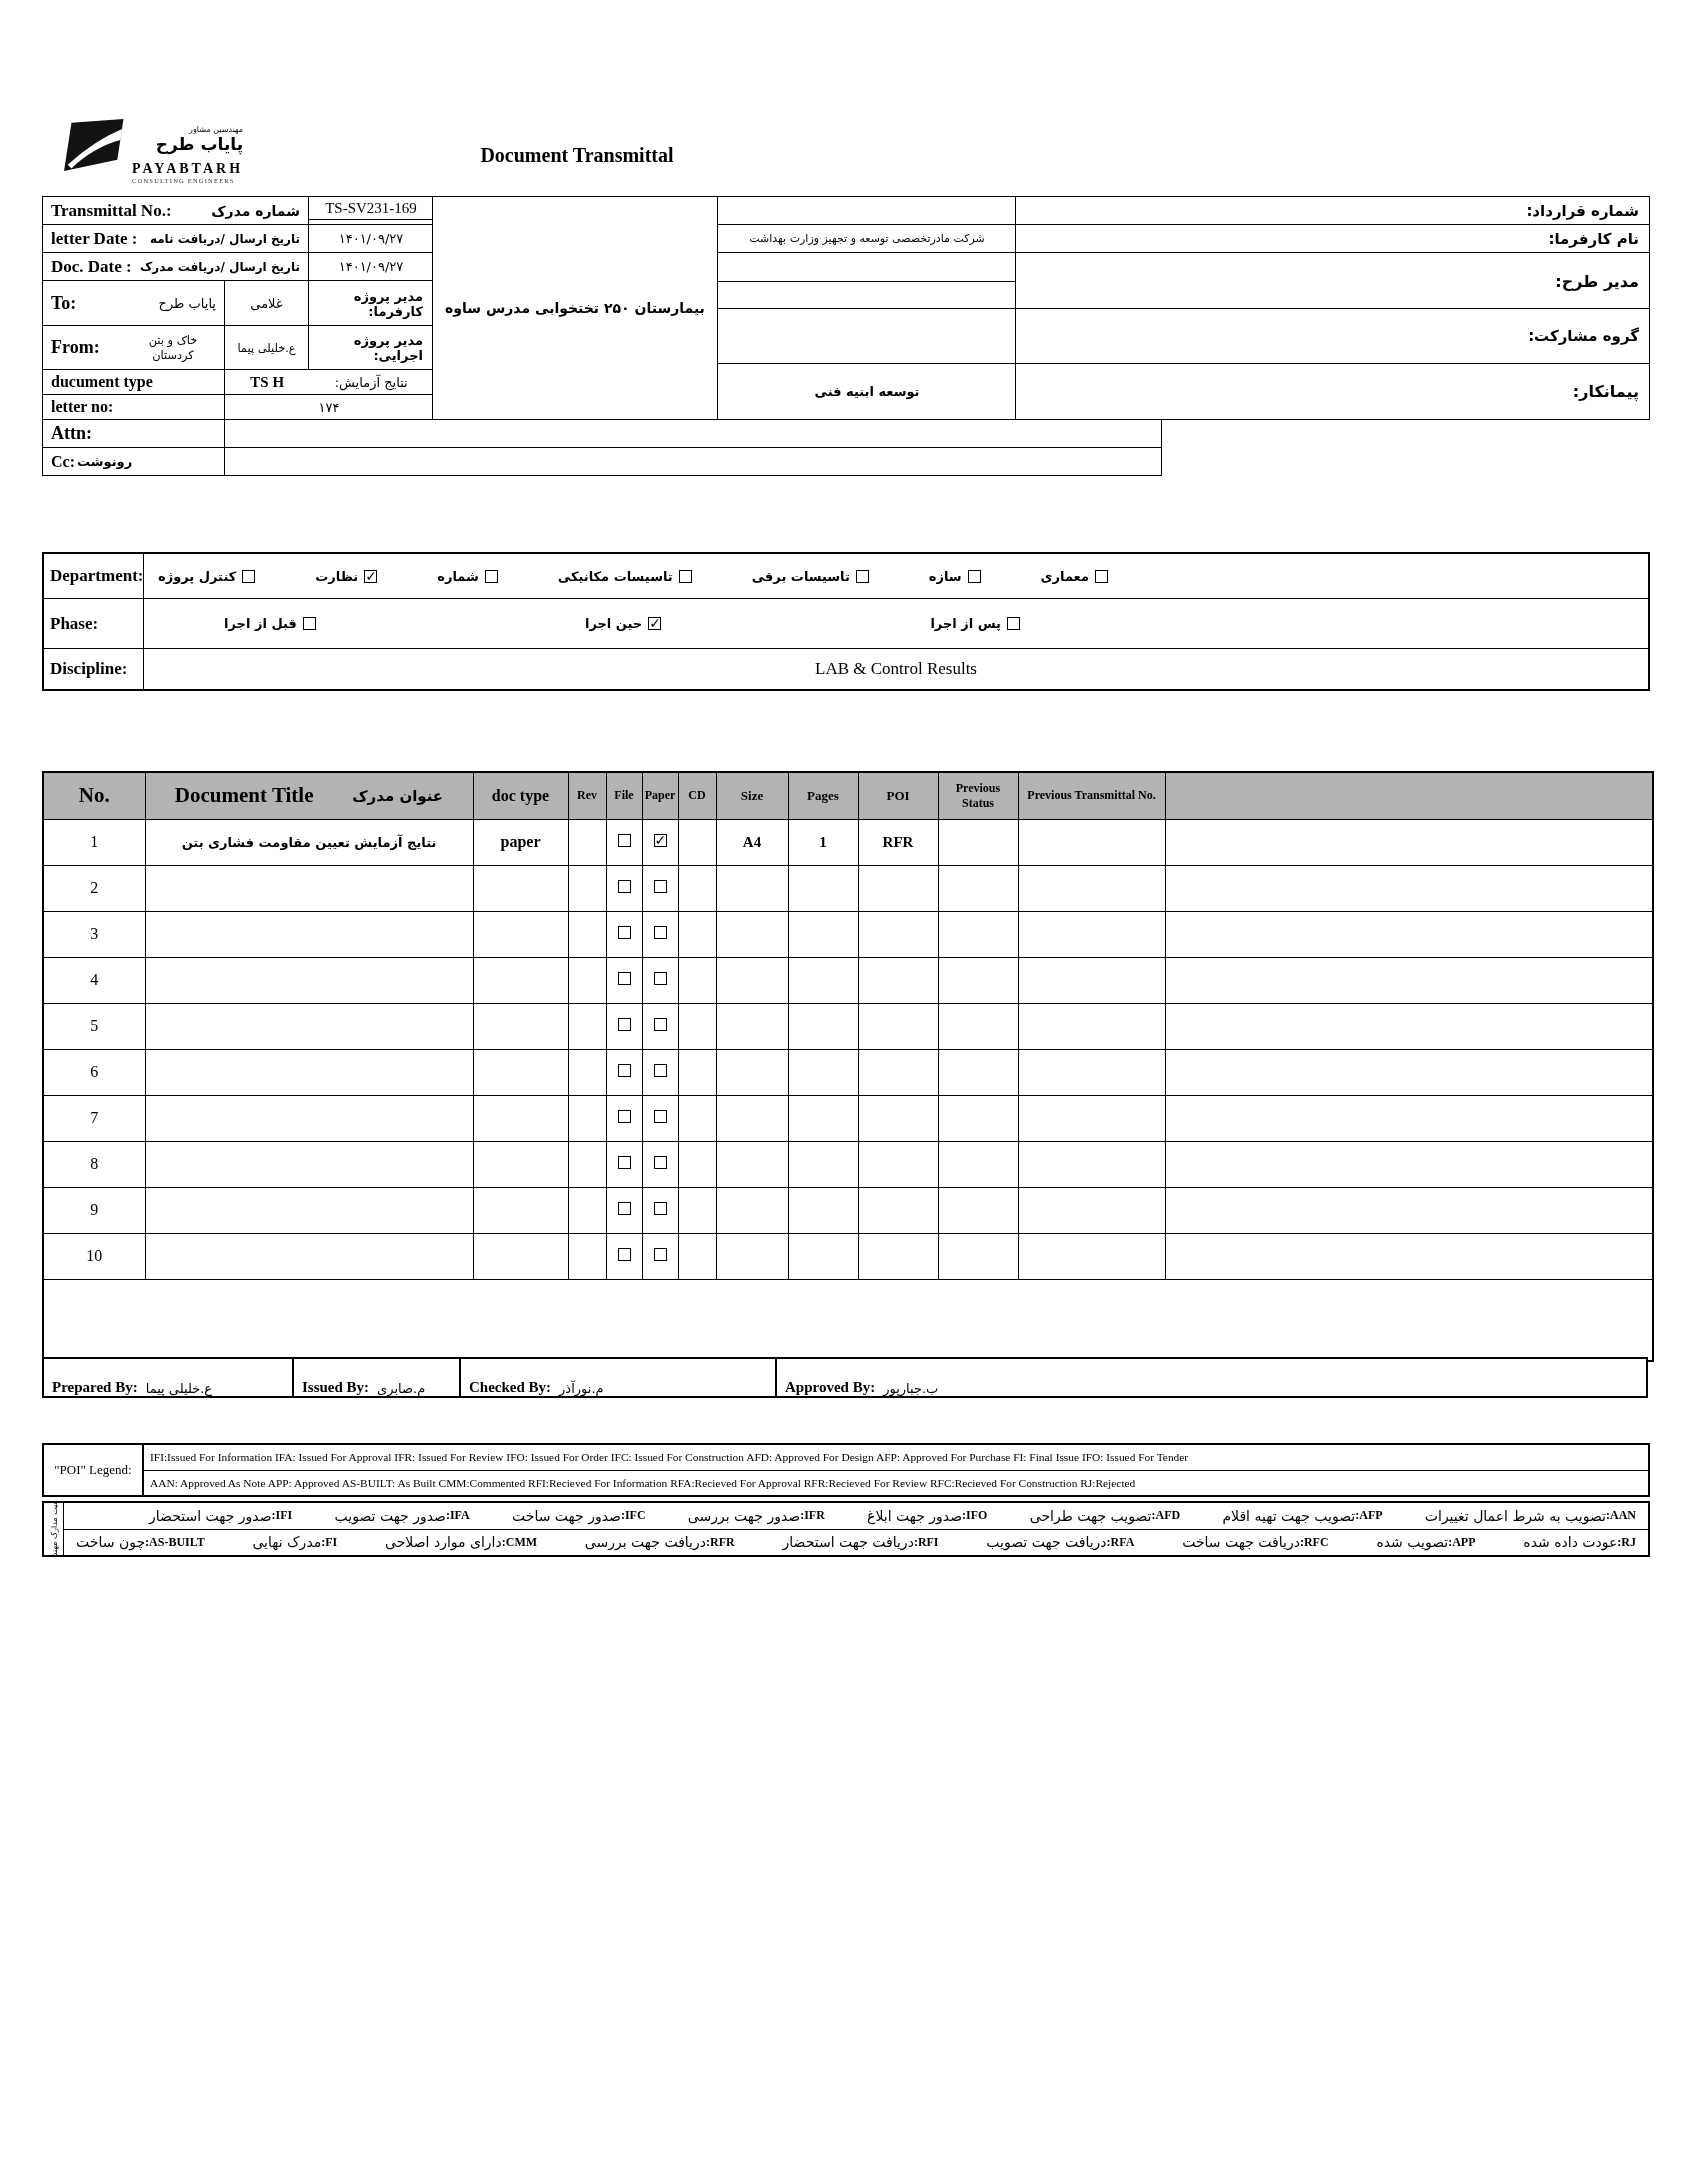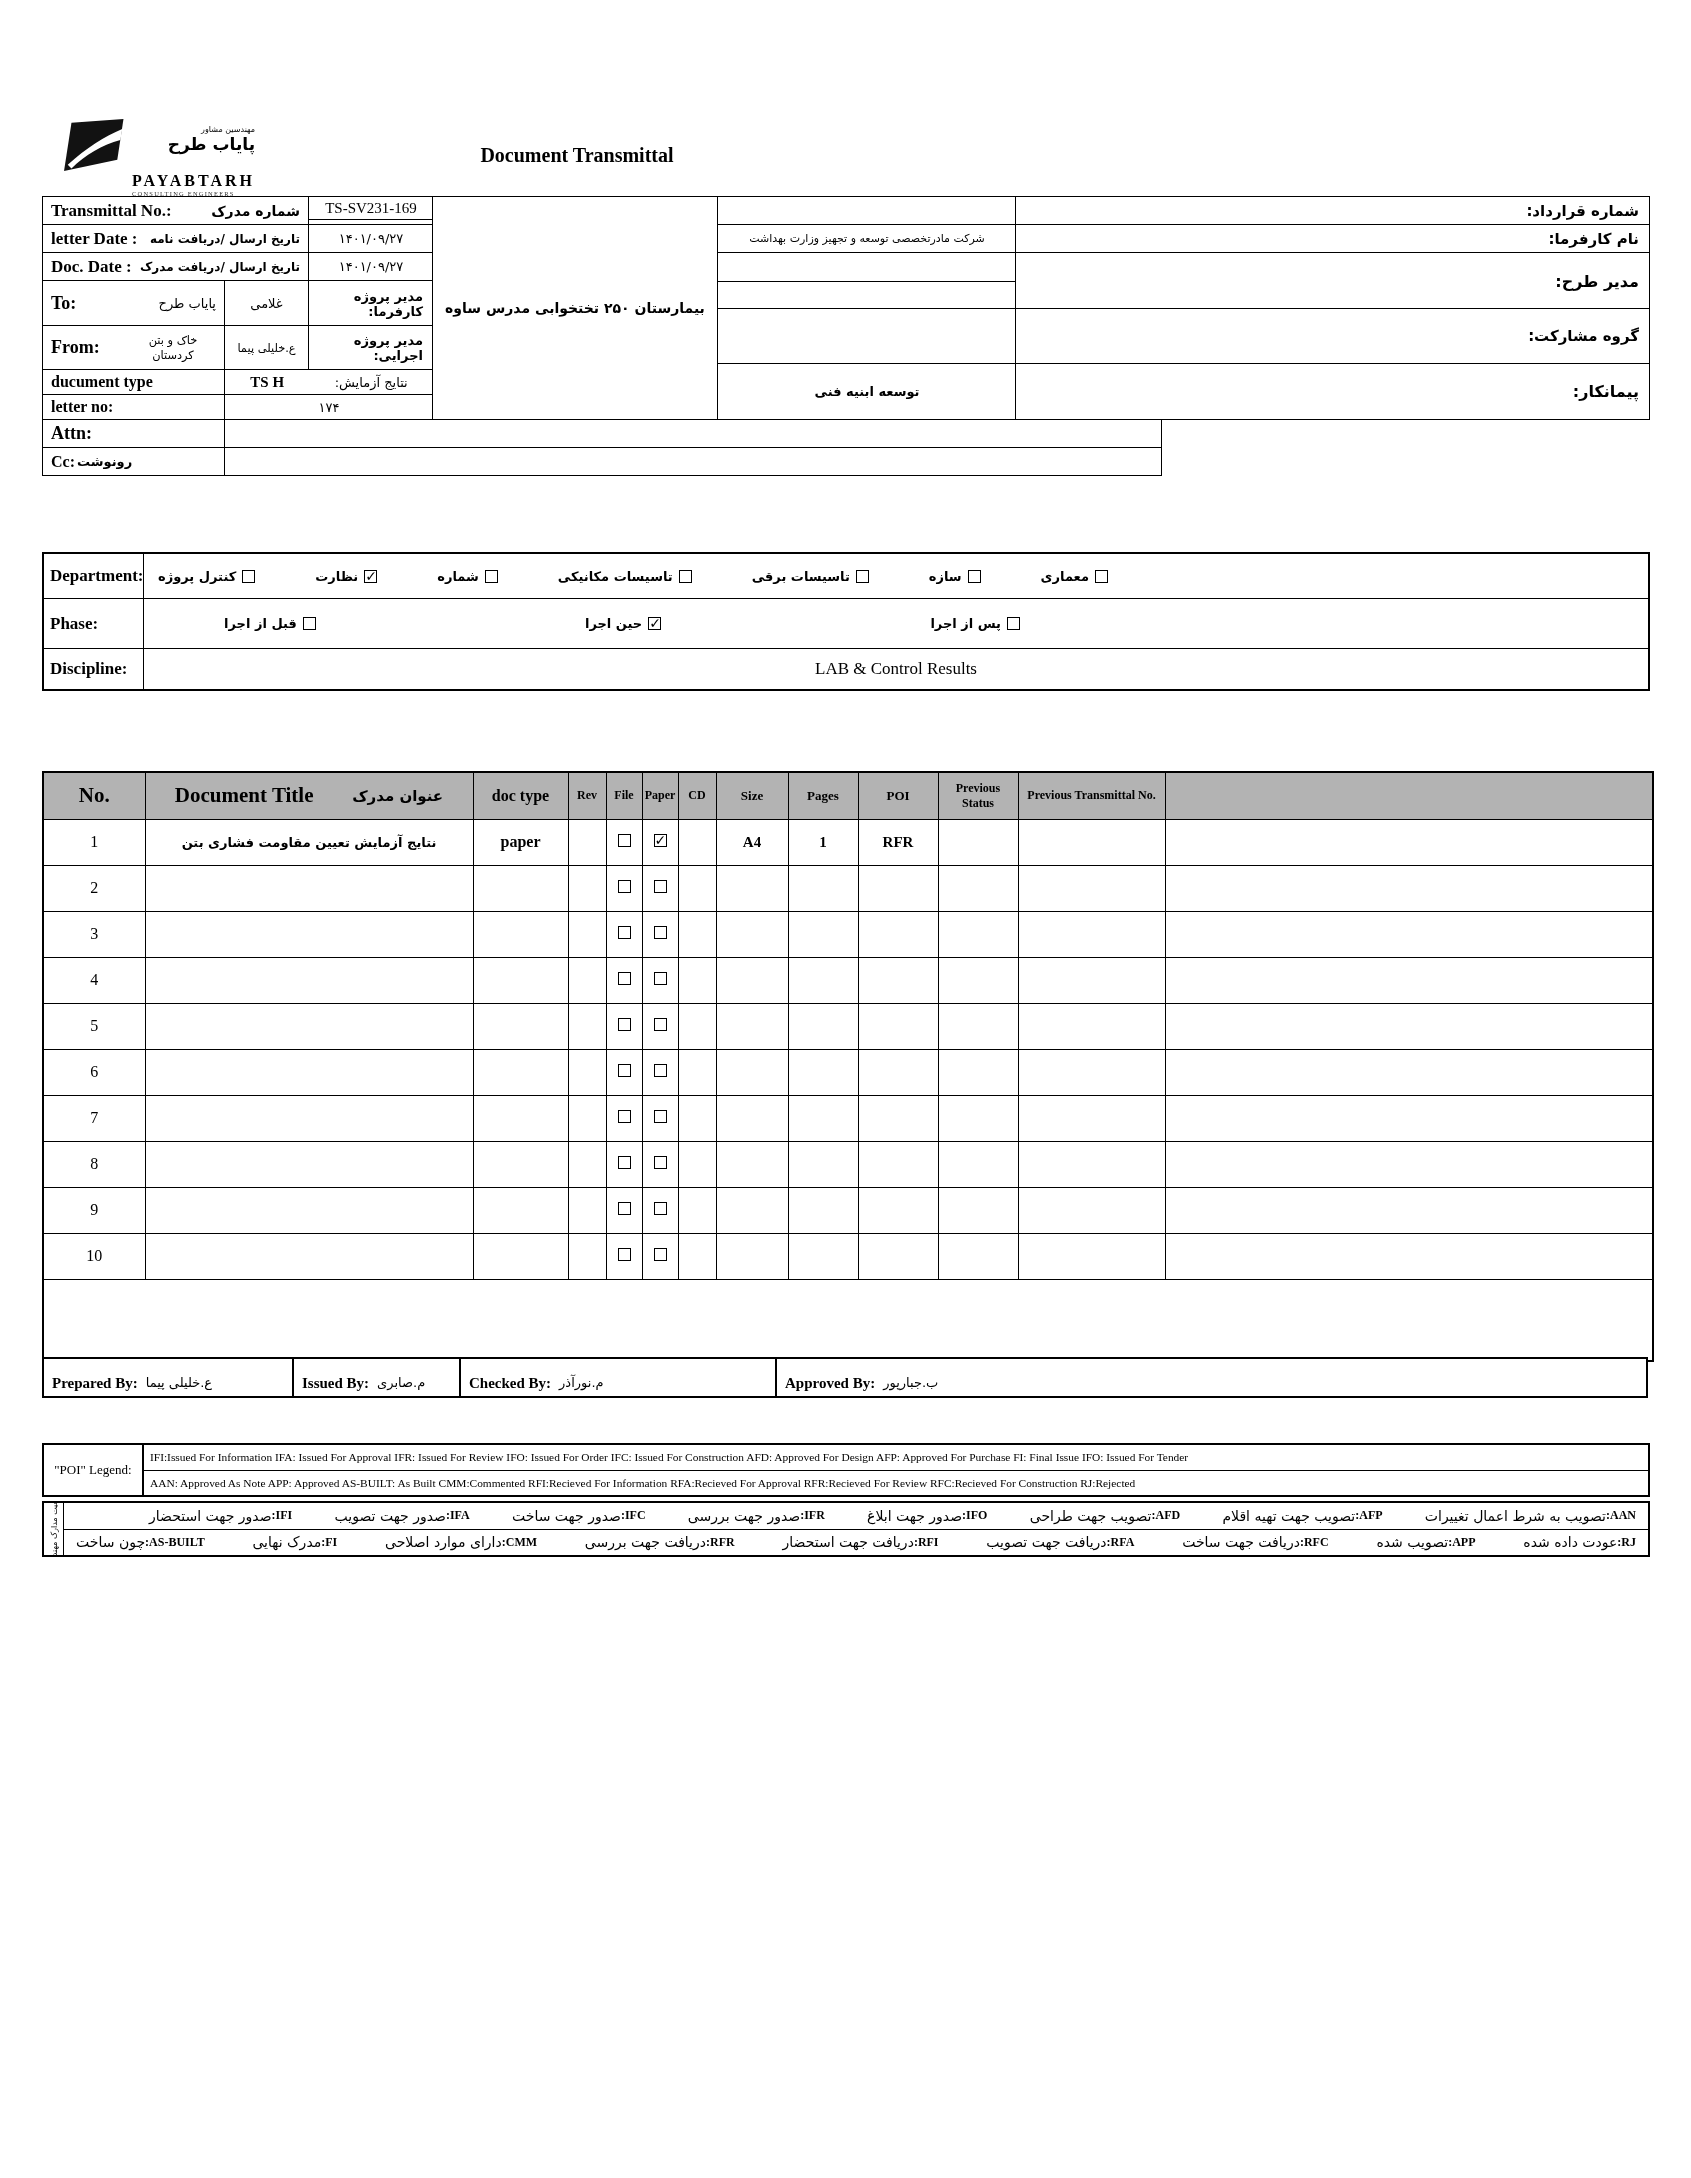--- a/index.html
+++ b/index.html
@@ -8,21 +8,21 @@
   .fa{font-family:"DejaVu Sans","Liberation Serif",sans-serif}
   .en{font-family:"Liberation Serif",serif}
 
   
   .logo-wrap{position:absolute;left:64px;top:119px;width:219px}
   .logo-row{display:flex;align-items:flex-start;gap:6px}
   .logo-mark{width:62px;height:52px;display:block}
   .logo-txt{padding-top:6px}
   .logo-tagline{font-size:8px;text-align:right;direction:rtl}
   .logo-brand{font-size:17px;font-weight:bold;text-align:right;direction:rtl;letter-spacing:1px}
-  .logo-en-name{font-size:16px;font-weight:bold;letter-spacing:3px;margin-top:18px}
+  .logo-en-name{font-size:14px;font-weight:bold;letter-spacing:3px;margin-top:7px}
   .logo-en-sub{font-size:6.5px;letter-spacing:1.2px;color:#333}
   .page-title{position:absolute;left:398px;top:144px;width:358px;text-align:center;font-size:20px;font-weight:bold}
 
   
   .c{position:absolute;border:1px solid #000;background:#fff;display:flex;align-items:center;overflow:hidden}
   .lab{justify-content:space-between;padding:0 8px}
   .val{justify-content:center}
   .rl{justify-content:flex-end;padding-right:10px}
   .info{position:absolute;left:42px;top:196px;width:1608px;height:280px}
   .elab{font-size:17px;font-weight:bold}
@@ -53,21 +53,21 @@
   .doct tr.sp td{height:82px}
   .h-lg{font-size:21px}.h-md{font-size:15px}.h-sm{font-size:12px;line-height:1.25}
   .th-title{display:flex;justify-content:space-around;align-items:center;padding:0 10px}
   .td-no{font-size:16px}
   .td-title{font-size:13px;font-weight:bold;direction:rtl;font-family:"DejaVu Sans",sans-serif}
   .td-doctype{font-size:16px;font-weight:bold}
   .td-val{font-size:15px;font-weight:bold}
 
   
   .sigs{position:absolute;left:42px;top:1357px;width:1608px;height:41px;display:flex}
-  .sig{border:2px solid #000;height:100%;display:flex;align-items:flex-start;gap:8px;padding:16px 8px;background:#fff;white-space:nowrap;overflow:hidden}
+  .sig{border:2px solid #000;height:100%;display:flex;align-items:flex-end;gap:8px;padding:0 8px;background:#fff;white-space:nowrap;overflow:hidden}
   .sig+.sig{margin-left:-2px}
   .sig .slab{font-size:15px;font-weight:bold}
   .sig .sname{font-size:13px;font-family:"DejaVu Sans",sans-serif}
   .w1{width:252px}.w2{width:169px}.w3{width:318px}.w4{width:873px}
 
   
   .poil{position:absolute;left:42px;top:1443px;width:1608px;height:54px;border:2px solid #000;display:flex}
   .poil-label{width:100px;border-right:2px solid #000;display:flex;align-items:center;justify-content:center;font-size:13px;text-align:center}
   .poil-lines{flex:1;display:flex;flex-direction:column}
   .poil-line{flex:1;display:flex;align-items:center;padding-left:6px;font-size:11.4px;white-space:nowrap}

